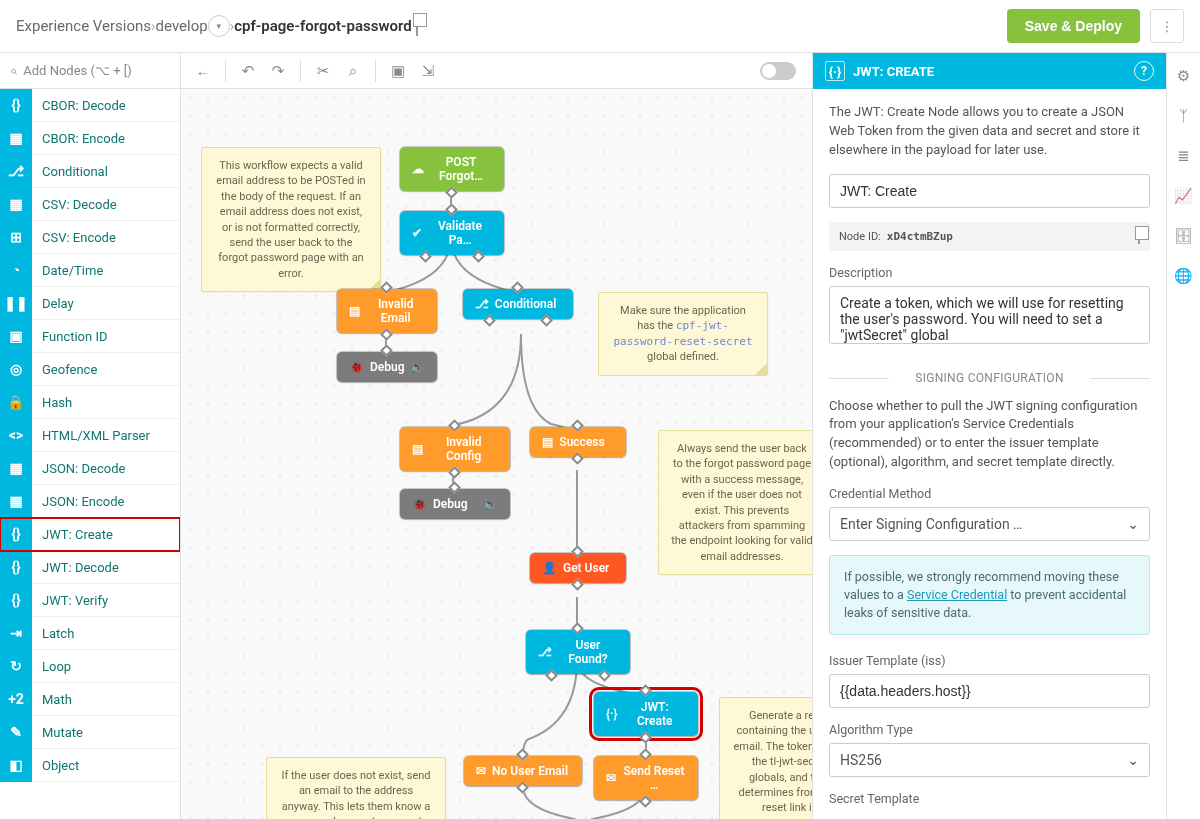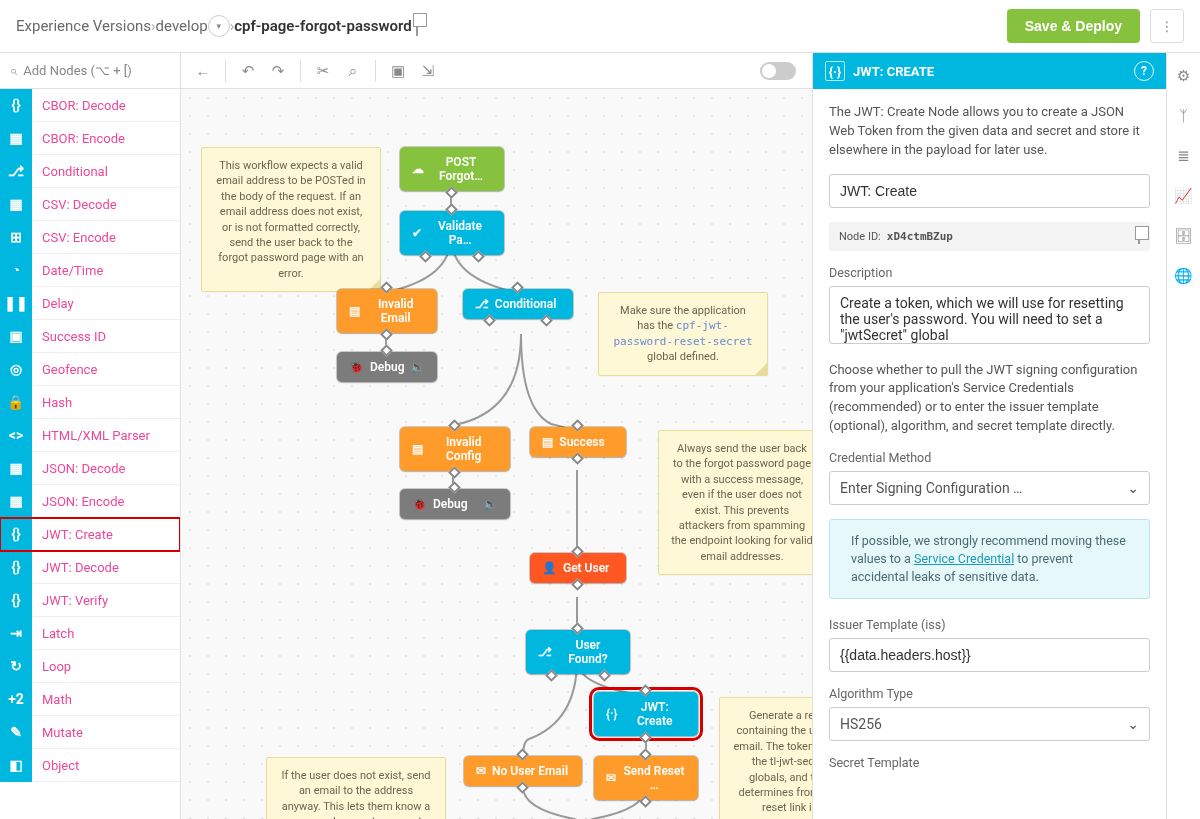--- a/index.html
+++ b/index.html
@@ -19,21 +19,21 @@
 
 
 .palette { width: 181px; display: flex; flex-direction: column; border-right: 1px solid #e0e0e0; }
 .palette-search { height: 36px; display: flex; align-items: center; padding: 0 10px; border-bottom: 1px solid #e0e0e0; color: #888; gap: 6px; font-size: 13px; }
 .palette-list { flex: 1; overflow-y: auto; position: relative; }
 .palette-list::-webkit-scrollbar { width: 8px; }
 .palette-list::-webkit-scrollbar-thumb { background: #bbb; border-radius: 4px; }
 .palette-item { display: flex; align-items: center; height: 33px; border-bottom: 1px solid #eee; cursor: grab; }
 .palette-item.selected { outline: 2px solid #d40000; outline-offset: -1px; }
 .palette-icon { width: 32px; height: 33px; background: #00b7e0; display: flex; align-items: center; justify-content: center; color: #fff; font-size: 14px; font-weight: bold; flex-shrink: 0; }
-.palette-label { padding-left: 10px; font-size: 13px; color: #ec4899; }
+.palette-label { padding-left: 10px; font-size: 13px; color: #0f766e; }
 
 
 .canvas-wrap { flex: 1; display: flex; flex-direction: column; background: #fff; }
 .canvas-toolbar { height: 36px; border-bottom: 1px solid #e0e0e0; display: flex; align-items: center; padding: 0 8px; gap: 2px; }
 .tool-btn { width: 28px; height: 28px; display: flex; align-items: center; justify-content: center; color: #8a8a8a; cursor: pointer; font-size: 15px; border-radius: 3px; }
 .tool-sep { width: 1px; height: 22px; background: #ddd; margin: 0 6px; }
 .toggle { width: 36px; height: 18px; background: #ccc; border-radius: 9px; margin-left: auto; margin-right: 8px; position: relative; }
 .toggle::after { content: ''; position: absolute; width: 14px; height: 14px; background: #fff; border-radius: 50%; top: 2px; left: 2px; }
 
 .canvas { flex: 1; position: relative; background: #f8f9f8; background-image: radial-gradient(#e6e6e6 1px, transparent 1px); background-size: 18px 18px; overflow: hidden; text-align: center; }
@@ -66,21 +66,21 @@
 .text-input { width: 100%; border: 1px solid #ccc; border-radius: 3px; padding: 8px 10px; font-size: 14px; color: #333; margin-bottom: 14px; }
 textarea.text-input { height: 58px; font-family: inherit; resize: none; overflow:hidden; }
 .nodeid-row { background: #f3f3f3; padding: 8px 10px; border-radius: 3px; display: flex; align-items: center; margin-bottom: 14px; font-size: 11px; }
 .nodeid-row .code { font-family: monospace; font-weight: bold; margin-left: 6px; }
 .nodeid-row .cp { margin-left: auto; color: #888; cursor: pointer; }
 .section-title { text-align: center; color: #888; font-size: 12px; letter-spacing: 0.3px; margin: 10px 0 12px; position: relative; }
 .section-title::before, .section-title::after { content:''; position:absolute; top:50%; width: 60px; height:1px; background:#ddd; }
 .section-title::before { left: 0; }
 .section-title::after { right: 0; }
 .select { width: 100%; border: 1px solid #ccc; border-radius: 3px; padding: 8px 10px; font-size: 14px; display: flex; align-items: center; justify-content: space-between; margin-bottom: 14px; cursor: pointer; background:#fff;}
-.info-box { background: #e6f8fa; border: 1px solid #b8e6ee; padding: 12px 21px; border-radius: 3px; font-size: 12.5px; color: #4a6b72; line-height: 1.45; margin-bottom: 18px; }
+.info-box { background: #e6f8fa; border: 1px solid #b8e6ee; padding: 12px 14px; border-radius: 3px; font-size: 12.5px; color: #4a6b72; line-height: 1.45; margin-bottom: 18px; }
 .info-box a { color: #1a9cb8; }
 .badge-gear { width:20px; height:20px; border:1px solid rgba(255,255,255,.7); border-radius:2px; display:flex; align-items:center; justify-content:center; }
 .help-circle { width:20px; height:20px; border:1.5px solid rgba(255,255,255,.9); border-radius:50%; display:flex; align-items:center; justify-content:center; font-size:12px; font-weight:bold; }
 
 
 .rail { width: 34px; border-left: 1px solid #e0e0e0; display: flex; flex-direction: column; align-items: center; padding-top: 14px; gap: 22px; color: #888; }
 .rail div { cursor: pointer; font-size: 15px; }
 
 .copy-ic { width:12px; height:12px; border:1px solid #999; position:relative; }
 .copy-ic::after { content:''; position:absolute; width:12px; height:12px; border:1px solid #999; top:-4px; left:-4px; background:#fff;}
@@ -134,21 +134,21 @@
         <div class="palette-item">
           <div class="palette-icon">◔</div>
           <div class="palette-label">Date/Time</div>
         </div>
         <div class="palette-item">
           <div class="palette-icon">❚❚</div>
           <div class="palette-label">Delay</div>
         </div>
         <div class="palette-item">
           <div class="palette-icon">▣</div>
-          <div class="palette-label">Success ID</div>
+          <div class="palette-label">Function ID</div>
         </div>
         <div class="palette-item">
           <div class="palette-icon">◎</div>
           <div class="palette-label">Geofence</div>
         </div>
         <div class="palette-item">
           <div class="palette-icon">🔒</div>
           <div class="palette-label">Hash</div>
         </div>
         <div class="palette-item">
@@ -337,20 +337,21 @@
 
       <div class="nodeid-row">
         <span>Node ID:</span>
         <span class="code">xD4ctmBZup</span>
         <span class="cp"><span class="copy-ic"></span></span>
       </div>
 
       <label class="field-label">Description</label>
       <textarea class="text-input" id="desc-ta" style="">Create a token, which we will use for resetting the user's password. You will need to set a "jwtSecret" global</textarea>
 
+      <div class="section-title">SIGNING CONFIGURATION</div>
       <p>Choose whether to pull the JWT signing configuration from your application's Service Credentials (recommended) or to enter the issuer template (optional), algorithm, and secret template directly.</p>
 
       <label class="field-label">Credential Method</label>
       <div class="select">
         <span>Enter Signing Configuration …</span>
         <span>⌄</span>
       </div>
 
       <div class="info-box">
         <span>If possible, we strongly recommend moving these values to a </span><a href="#">Service Credential</a><span> to prevent accidental leaks of sensitive data.</span>

